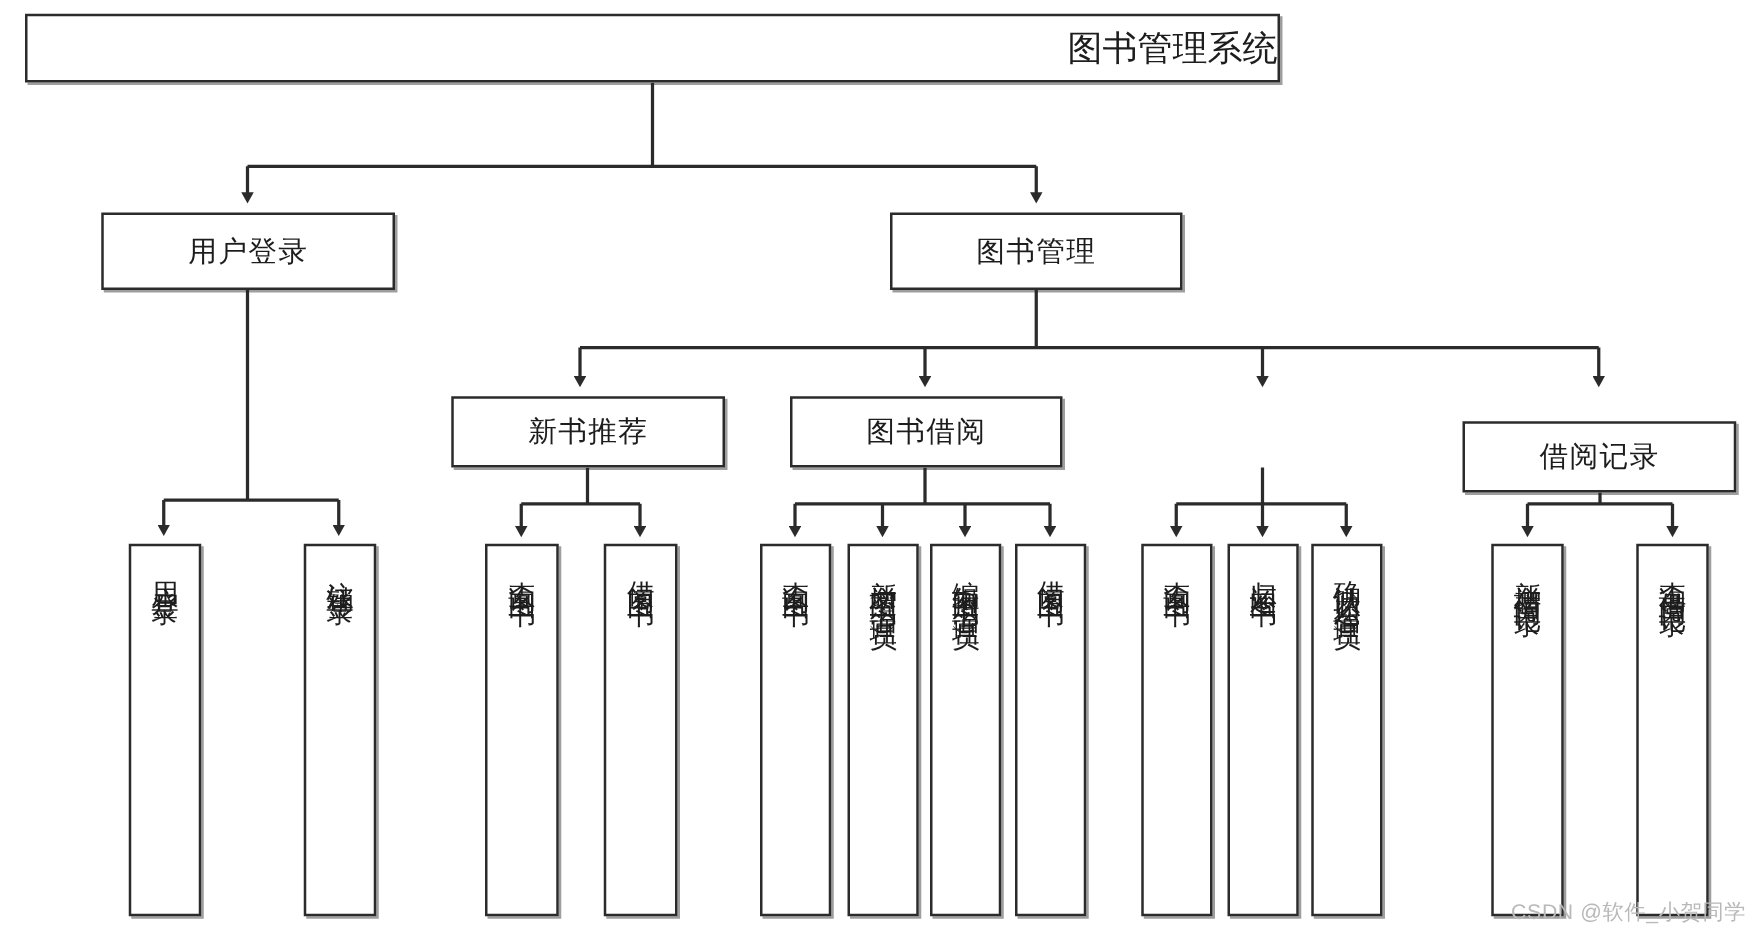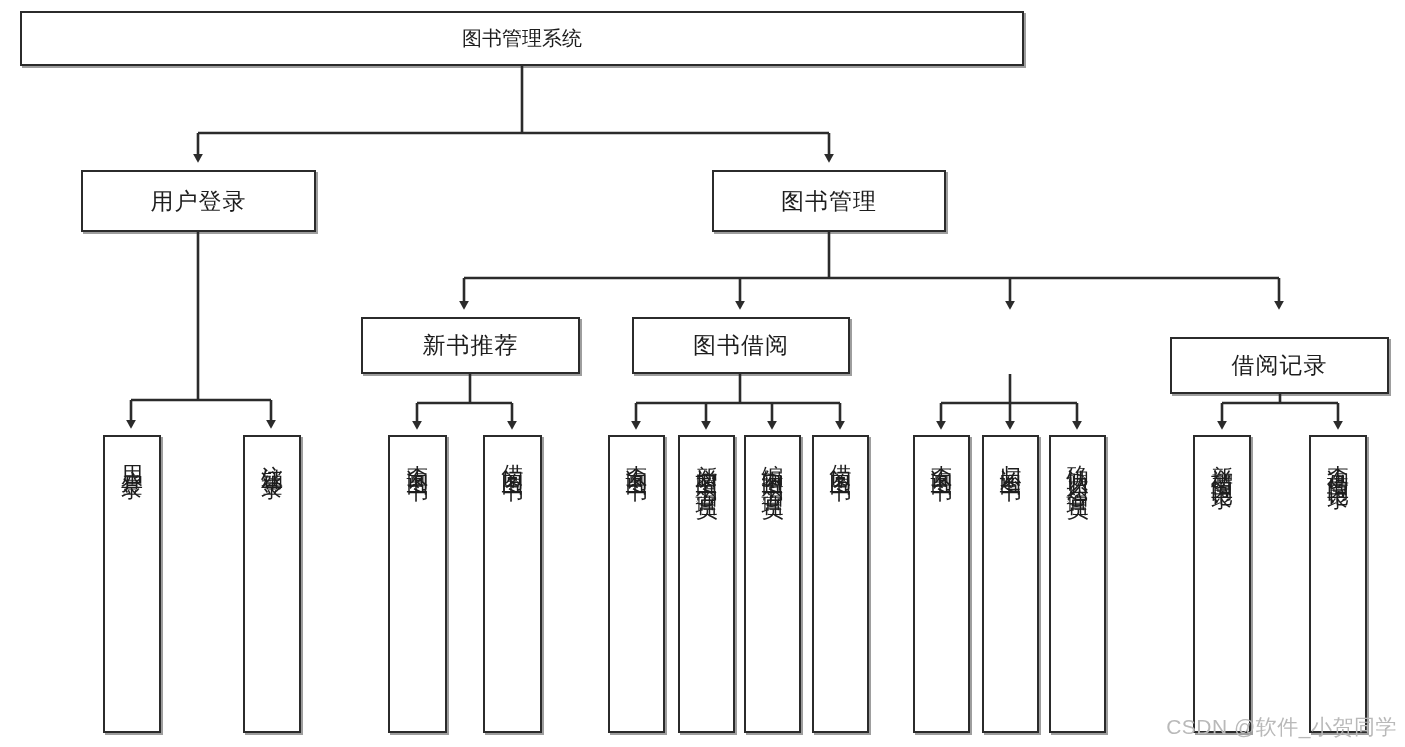--- a/index.html
+++ b/index.html
@@ -18,42 +18,42 @@
     border:2px solid #2b2b2b;
     background:#ffffff;
     color:#1d1d1d;
     display:flex;
     align-items:center;
     justify-content:center;
     text-align:center;
     box-shadow:2px 2px 0 rgba(40,40,40,.45);
   }
   .node.h{ font-size:23px; letter-spacing:1px; }
-  .node.title{ font-size:20px; }
+  .node.title{ font-size:28px;justify-content:flex-end; }
 
   
   .node.v{
     font-size:22px;
     padding:10px 0;
     align-items:flex-start;
     justify-content:center;
   }
   .node.v .vtext{
     writing-mode:vertical-rl;
     text-orientation:upright;
     letter-spacing:5px;
     line-height:1;
     white-space:nowrap;
   }
 
   .watermark{
     position:absolute;
     right:8px;
     bottom:6px;
-    font-size:21px;
+    font-size:17px;
     color:#b9b9b9;
     letter-spacing:.5px;
     white-space:nowrap;
   }
 </style>
 </head>
 <body>
 
 <div id="stage">
 

